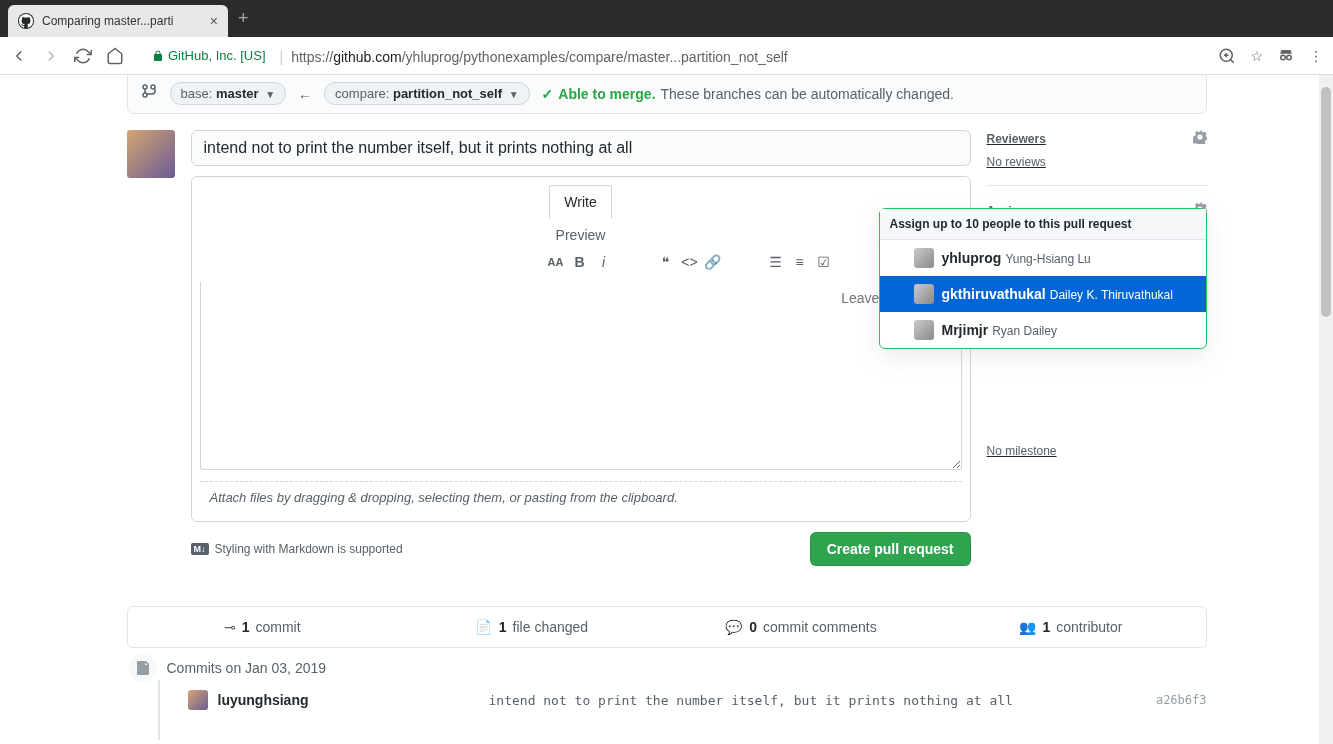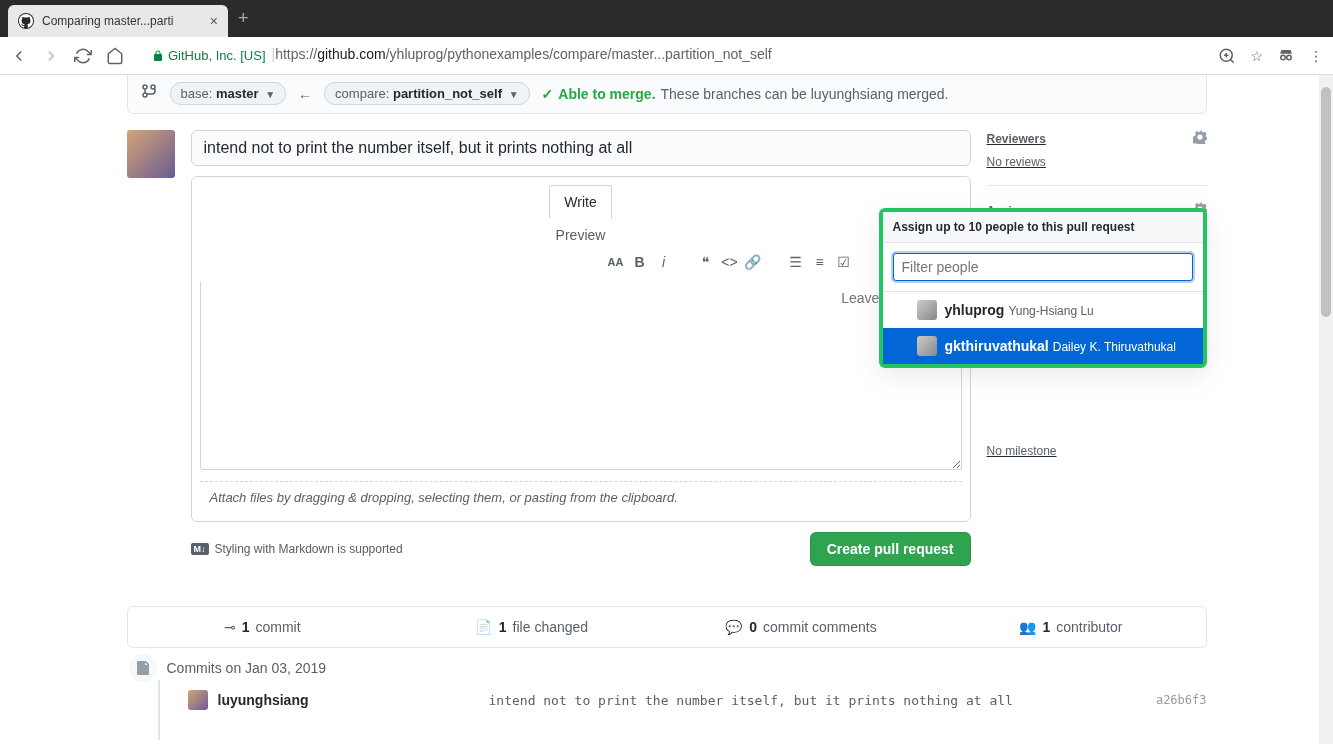--- a/index.html
+++ b/index.html
@@ -10,21 +10,21 @@
     .tab { background: #e8e8e8; height: 32px; margin-top: 5px; margin-left: 8px; display: flex; align-items: center; padding: 0 10px; border-radius: 6px 6px 0 0; width: 220px; gap: 8px; }
     .tab-favicon { width: 16px; height: 16px; background: #24292e; border-radius: 50%; display: flex; align-items: center; justify-content: center; }
     .tab-favicon svg { width: 14px; height: 14px; fill: #fff; }
     .tab-title { font-size: 12px; color: #333; flex: 1; white-space: nowrap; overflow: hidden; text-overflow: ellipsis; }
     .tab-close { color: #555; font-size: 14px; cursor: pointer; }
     .new-tab { color: #aaa; font-size: 18px; margin-left: 10px; cursor: pointer; }
     
     .toolbar { height: 38px; background: #fff; border-bottom: 1px solid #ddd; display: flex; align-items: center; padding: 0 10px; gap: 14px; }
     .toolbar-icon { color: #5f6368; cursor: pointer; display: flex; align-items: center; }
     .toolbar-icon.disabled { color: #bbb; }
-    .url-bar { flex: 1; display: flex; align-items: flex-start; gap: 0; padding: 0 8px; }
+    .url-bar { flex: 1; display: flex; align-items: flex-end; gap: 8px; padding: 0 8px; }
     .lock-chip { background: transparent; border-radius: 10px; padding: 2px 6px; display: flex; align-items: center; gap: 4px; font-size: 13px; color: #0b8043; }
     .url-text { font-size: 14px; color: #202124; }
     .url-text .host { color: #202124; }
     .url-text .path { color: #5f6368; }
     
     
     .page-body { position: relative; background: #fff; overflow: hidden; height: calc(744px - 37px - 38px); }
     
     .compare-bar { margin: 0 auto; max-width: 1080px; border: 1px solid #e1e4e8; border-radius: 0 0 6px 6px; background: #fafbfc; padding: 8px 14px; display: flex; align-items: center; gap: 12px; margin-top: -2px; }
     .compare-icon { color: #586069; }
@@ -42,40 +42,40 @@
     .avatar { width: 48px; height: 48px; border-radius: 3px; background: linear-gradient(135deg, #d4a574 0%, #6b5b95 100%); flex-shrink: 0; }
     
     .form-col { flex: 1; }
     .comment-box { border: 1px solid #d1d5da; border-radius: 6px; }
     .title-input { width: 100%; padding: 8px 12px; font-size: 16px; border: 1px solid #d1d5da; border-radius: 6px; margin-bottom: 10px; background: #fafbfc; color: #24292e; }
     
     .tabs-row { display: flex; align-items: center; padding: 8px 8px 0; flex-direction: column; }
     .tab-btn { padding: 8px 14px; font-size: 14px; color: #586069; cursor: pointer; border: 1px solid transparent; }
     .tab-btn.active { border: 1px solid #d1d5da; border-bottom-color: #fff; border-radius: 3px 3px 0 0; color: #24292e; background: #fff; margin-bottom: -1px; }
     
-    .format-bar { margin-left: auto; display: flex; gap: 2px; color: #586069; padding-right: 8px; }
+    .format-bar { margin-left: auto; display: flex; gap: 22px; color: #586069; padding-right: 8px; }
     .format-group { display: flex; gap: 4px; padding: 0 10px; }
     .fmt-icon { width: 20px; height: 20px; display: flex; align-items: center; justify-content: center; cursor: pointer; color: #586069; }
     
     .comment-textarea { width: calc(100% - 16px); margin: 8px; min-height: 190px; padding: 8px; border: 1px solid #d1d5da; border-radius: 3px; font-size: 14px; font-family: inherit; resize: vertical; border-top: 2px dashed transparent; text-align: right; }
     .attach-hint { padding: 8px 10px; font-size: 13px; color: #586069; border-top: 1px dashed #d1d5da; margin: 0 8px 8px; font-style: italic; }
     
     .form-actions { display: flex; align-items: center; justify-content: space-between; padding: 10px 0 0; }
     .markdown-hint { font-size: 12px; color: #586069; display: flex; align-items: center; gap: 6px; }
     .md-icon { background: #586069; color: #fff; font-size: 9px; padding: 1px 3px; border-radius: 2px; font-weight: bold; }
     .btn-primary { background: #2ea44f; color: #fff; border: 1px solid rgba(27,31,35,0.15); border-radius: 6px; padding: 8px 16px; font-weight: 600; font-size: 14px; cursor: pointer; }
     
     .sidebar { width: 220px; position: relative; text-decoration: underline; }
     .side-section { padding-bottom: 16px; border-bottom: 1px solid #e1e4e8; margin-bottom: 16px; }
     .side-header { display: flex; justify-content: space-between; align-items: center; font-size: 12px; font-weight: 600; color: #586069; margin-bottom: 8px; }
     .gear-icon { color: #959da5; cursor: pointer; }
     .side-body { font-size: 12px; color: #586069; }
     
     
-    .popup { position: absolute; top: 78px; right: 0; width: 328px; background: #fff; border: 4px solid #22c55e; border-radius: 6px; box-shadow: 0 8px 24px rgba(149,157,165,0.2); z-index: 100; }
+    .popup { position: absolute; top: 78px; right: 0; width: 328px; background: #fff; border: 1px solid #22c55e; border-radius: 6px; box-shadow: 0 8px 24px rgba(149,157,165,0.2); z-index: 100; }
     .popup-header { padding: 8px 10px; font-size: 12px; font-weight: 600; color: #24292e; border-bottom: 1px solid #e1e4e8; background: #f6f8fa; }
     .popup-filter { padding: 10px; border-bottom: 1px solid #e1e4e8; }
     .popup-filter input { width: 100%; padding: 5px 8px; border: 1px solid #0366d6; border-radius: 3px; font-size: 14px; box-shadow: 0 0 0 2px rgba(3,102,214,0.3); }
     .popup-item { display: flex; align-items: center; padding: 8px 10px 8px 34px; gap: 8px; cursor: pointer; }
     .popup-item.selected { background: #0366d6; color: #fff; }
     .popup-item .mini-avatar { width: 20px; height: 20px; border-radius: 3px; background: linear-gradient(135deg, #ccc, #888); }
     .popup-item .username { font-weight: 600; font-size: 14px; }
     .popup-item .fullname { font-size: 12px; color: #586069; }
     .popup-item.selected .fullname { color: #fff; }
     .popup-item .name-wrap { display: flex; flex-wrap: wrap; gap: 4px; align-items: baseline; flex: 1; }
@@ -185,21 +185,21 @@
     </span>
     <span class="swap-icon">←</span>
     <span class="branch-btn">
       <span class="label">compare:</span>
       <span class="val">partition_not_self</span>
       <span class="caret">▼</span>
     </span>
     <span class="merge-status">
       <span class="merge-check">✓</span>
       <span class="merge-able">Able to merge.</span>
-      <span class="merge-auto">These branches can be luyunghsiang merged.</span>
+      <span class="merge-auto">These branches can be automatically changed.</span>
     </span>
   </div>
 
   <div class="content-wrapper">
     <div class="avatar"></div>
 
     <div class="form-col">
       <input class="title-input" value="intend not to print the number itself, but it prints nothing at all" style="">
       
       <div class="comment-box">
@@ -263,35 +263,39 @@
                 <path d="M8 0a8.2 8.2 0 011.7.18l.4 1.95a6 6 0 011.67.7l1.88-.73c.8.62 1.48 1.38 2 2.24l-1.14 1.65c.17.54.27 1.1.3 1.67l1.74.98a8.2 8.2 0 01-.35 2.6l-1.95.4a6 6 0 01-.7 1.67l.73 1.88c-.62.8-1.38 1.48-2.24 2l-1.65-1.14a6 6 0 01-1.67.3l-.98 1.74a8.2 8.2 0 01-2.6-.35l-.4-1.95a6 6 0 01-1.67-.7l-1.88.73a8.2 8.2 0 01-2-2.24l1.14-1.65a6 6 0 01-.3-1.67L.18 9.7a8.2 8.2 0 01.35-2.6l1.95-.4a6 6 0 01.7-1.67L2.45 3.15c.62-.8 1.38-1.48 2.24-2l1.65 1.14a6 6 0 011.67-.3L8.99.25A8.2 8.2 0 018 0zm0 5a3 3 0 100 6 3 3 0 000-6z"></path>
               </svg></span>
         </div>
       </div>
       <div class="side-section" style="border-bottom:none; margin-top:200px">
         <div class="side-body">No milestone</div>
       </div>
 
       <div class="popup">
         <div class="popup-header">Assign up to 10 people to this pull request</div>
-        <div class="popup-filter">
-          <input type="text" placeholder="Filter people" style="">
-        </div>
         <div class="popup-item">
           <div class="mini-avatar"></div>
           <div class="name-wrap">
             <span class="username">yhluprog</span>
             <span class="fullname">Yung-Hsiang Lu</span>
           </div>
         </div>
         <div class="popup-item selected">
           <div class="mini-avatar"></div>
           <div class="name-wrap">
             <span class="username">gkthiruvathukal</span>
             <span class="fullname">Dailey K. Thiruvathukal</span>
+          </div>
+        </div>
+        <div class="popup-item">
+          <div class="mini-avatar"></div>
+          <div class="name-wrap">
+            <span class="username">Mrjimjr</span>
+            <span class="fullname">Ryan Dailey</span>
           </div>
         </div>
       </div>
     </div>
   </div>
 
   <div class="stats-bar">
     <div class="stat">
       <span>⊸</span>
       <strong>1</strong>

